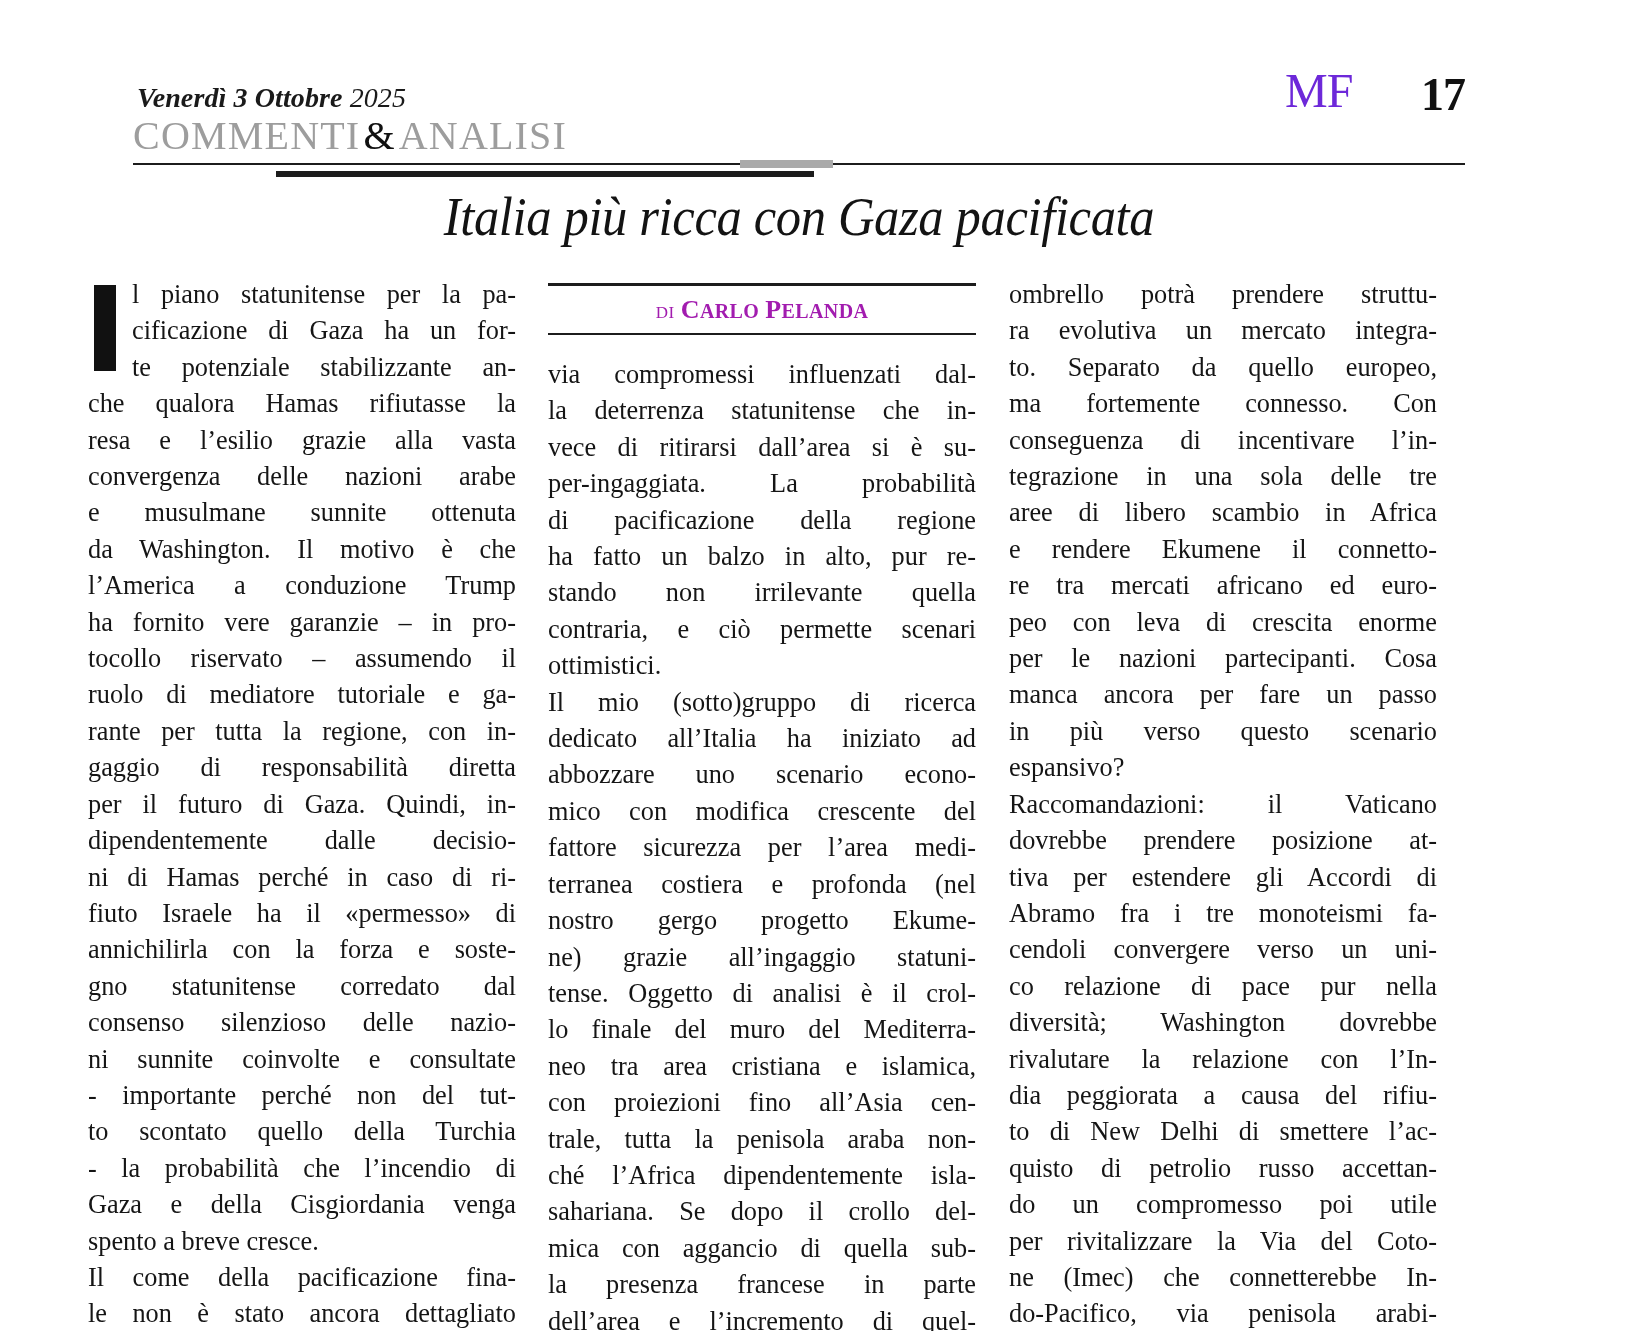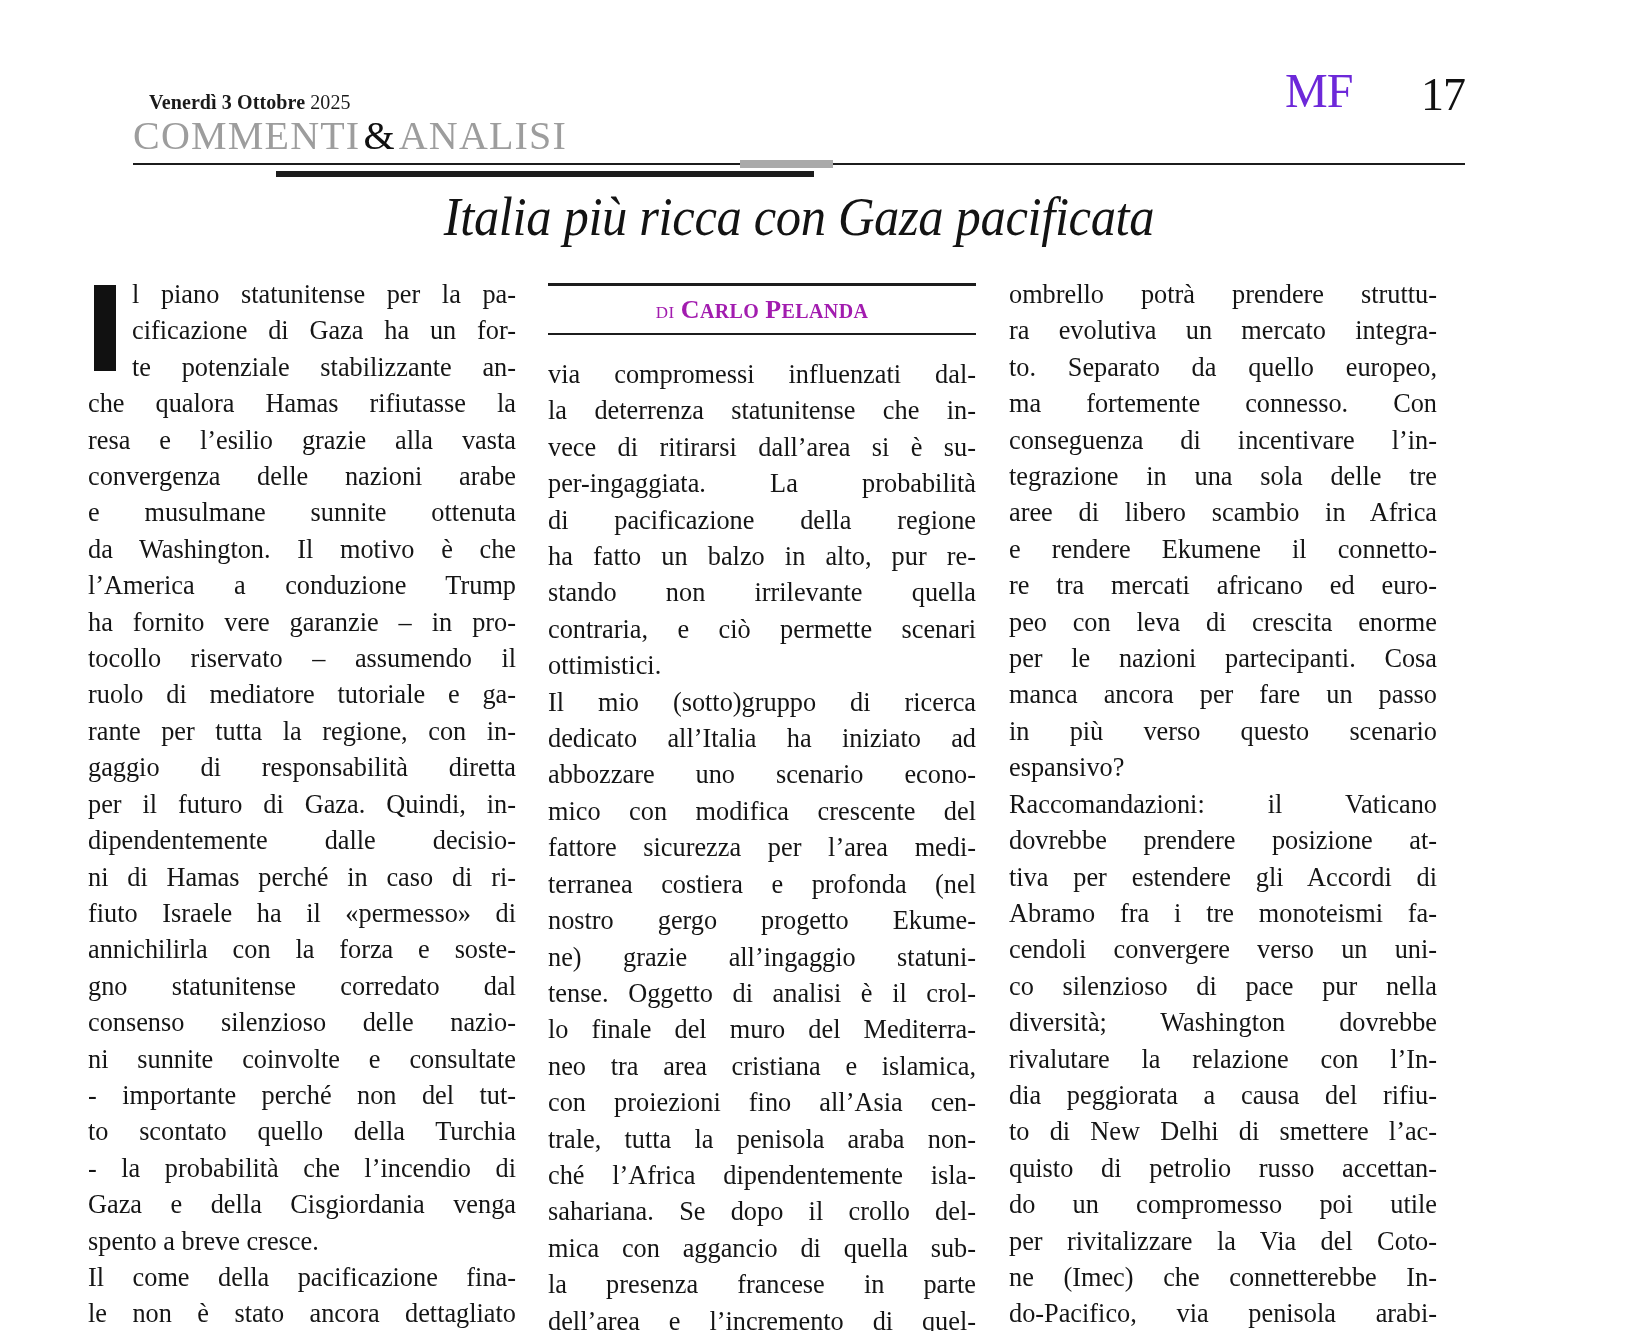--- a/index.html
+++ b/index.html
@@ -26,23 +26,24 @@
   
   .masthead {
     position: absolute;
     left: 133px;
     top: 72px;
     width: 1332px;
     height: 46px;
   }
   .date-line {
     position: absolute;
-    left: 16px;
+    left: 4px;
     bottom: 4px;
-    font-size: 20px;
+    font-style: italic;
+    font-size: 28px;
     letter-spacing: 0.1px;
     white-space: nowrap;
     color: #1a1a1a;
   }
   .date-line .d-strong {
     font-weight: bold;
   }
   .mf-logo {
     position: absolute;
     left: 1152px;
@@ -51,21 +52,21 @@
     font-weight: normal;
     letter-spacing: -1px;
     color: #6d28d9;
     font-family: "Liberation Serif", "DejaVu Serif", serif;
   }
   .page-number {
     position: absolute;
     right: 0px;
     bottom: -3px;
     font-size: 46px;
-    font-weight: normal;
+    font-weight: bold;
     letter-spacing: -1px;
     color: #111;
   }
 
   
   .section-wrap {
     position: absolute;
     left: 133px;
     top: 112px;
     width: 1332px;
@@ -311,21 +312,21 @@
         <div class="line">peo con leva di crescita enorme</div>
         <div class="line">per le nazioni partecipanti. Cosa</div>
         <div class="line">manca ancora per fare un passo</div>
         <div class="line">in più verso questo scenario</div>
         <div class="line free">espansivo?</div>
         <div class="line">Raccomandazioni: il Vaticano</div>
         <div class="line">dovrebbe prendere posizione at-</div>
         <div class="line">tiva per estendere gli Accordi di</div>
         <div class="line">Abramo fra i tre monoteismi fa-</div>
         <div class="line">cendoli convergere verso un uni-</div>
-        <div class="line">co silenzioso di pace pur nella</div>
+        <div class="line">co relazione di pace pur nella</div>
         <div class="line">diversità; Washington dovrebbe</div>
         <div class="line">rivalutare la relazione con l’In-</div>
         <div class="line">dia peggiorata a causa del rifiu-</div>
         <div class="line">to di New Delhi di smettere l’ac-</div>
         <div class="line">quisto di petrolio russo accettan-</div>
         <div class="line">do un compromesso poi utile</div>
         <div class="line">per rivitalizzare la Via del Coto-</div>
         <div class="line">ne (Imec) che connetterebbe In-</div>
         <div class="line">do-Pacifico, via penisola arabi-</div>
       </div>

